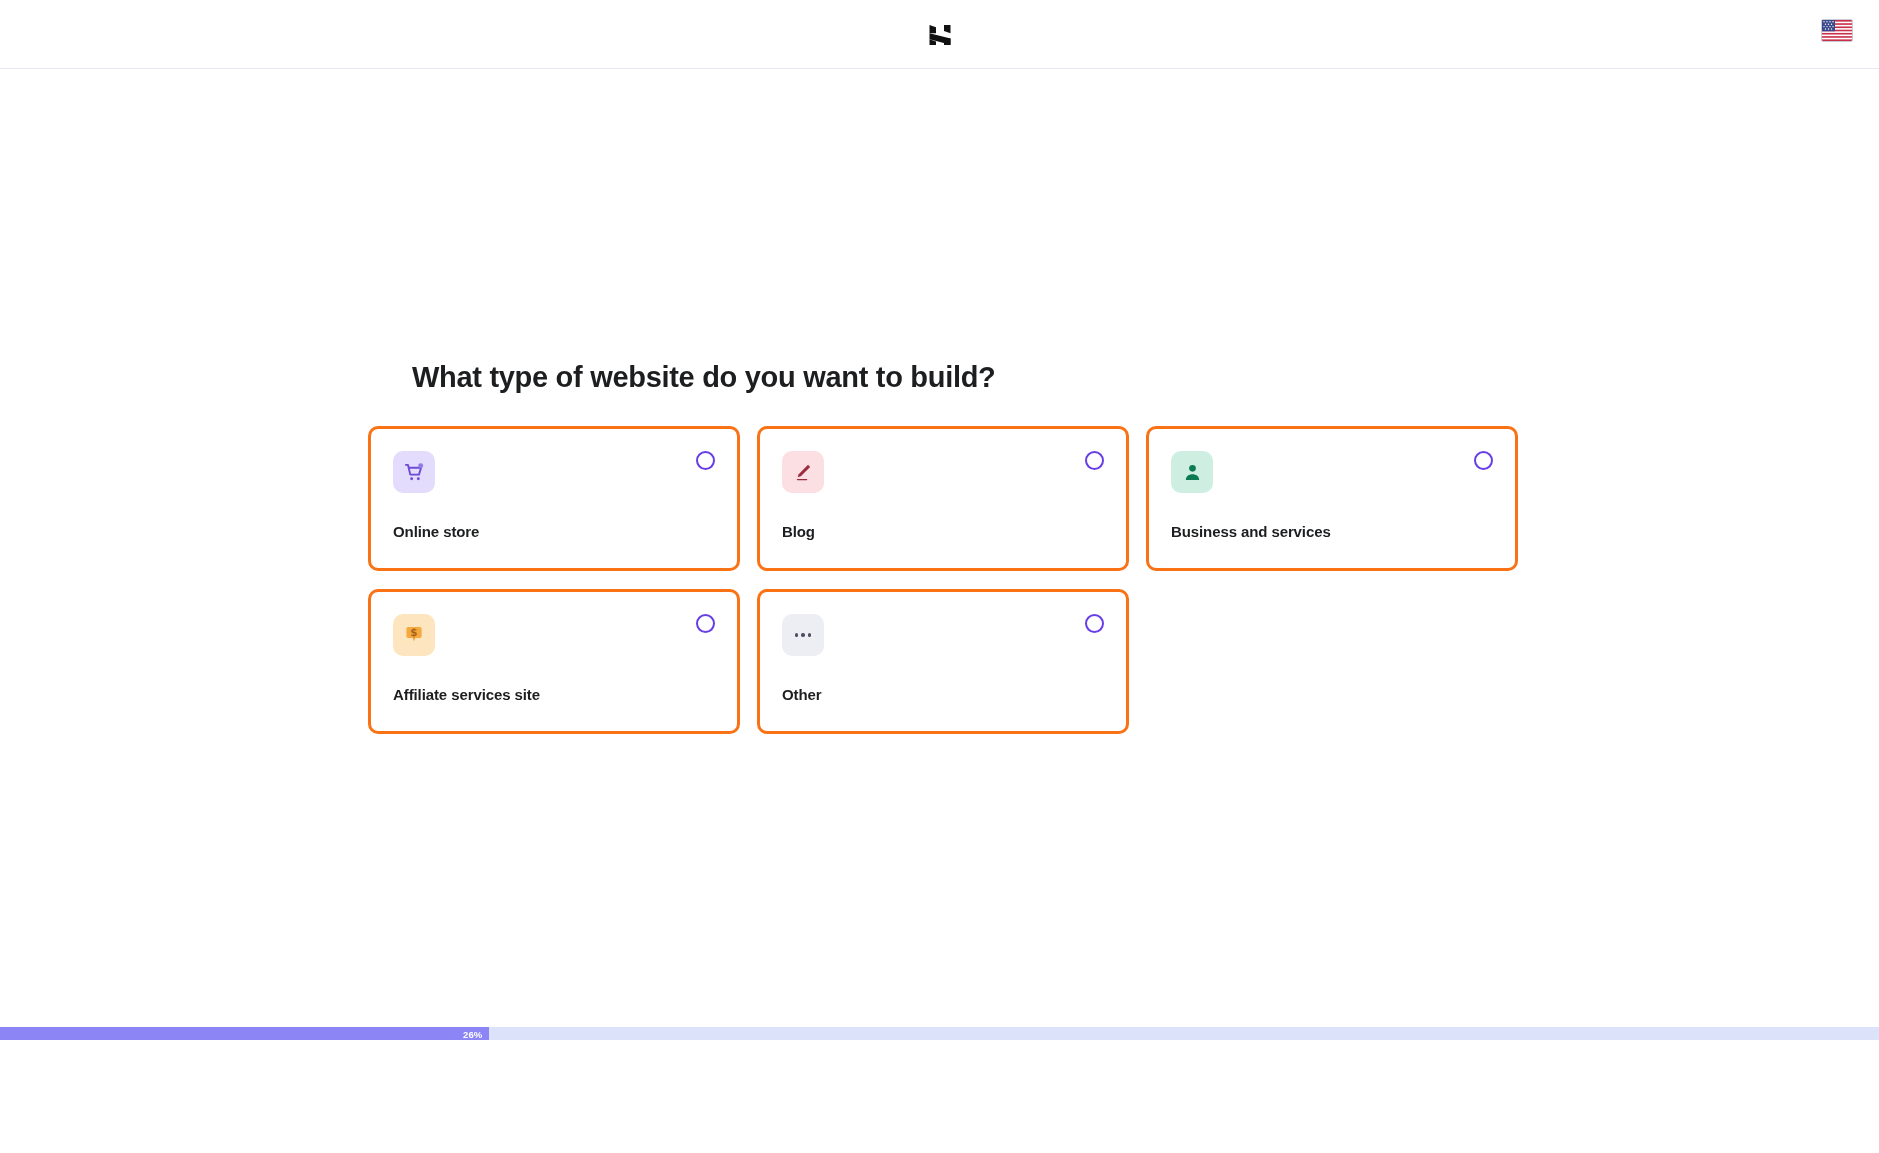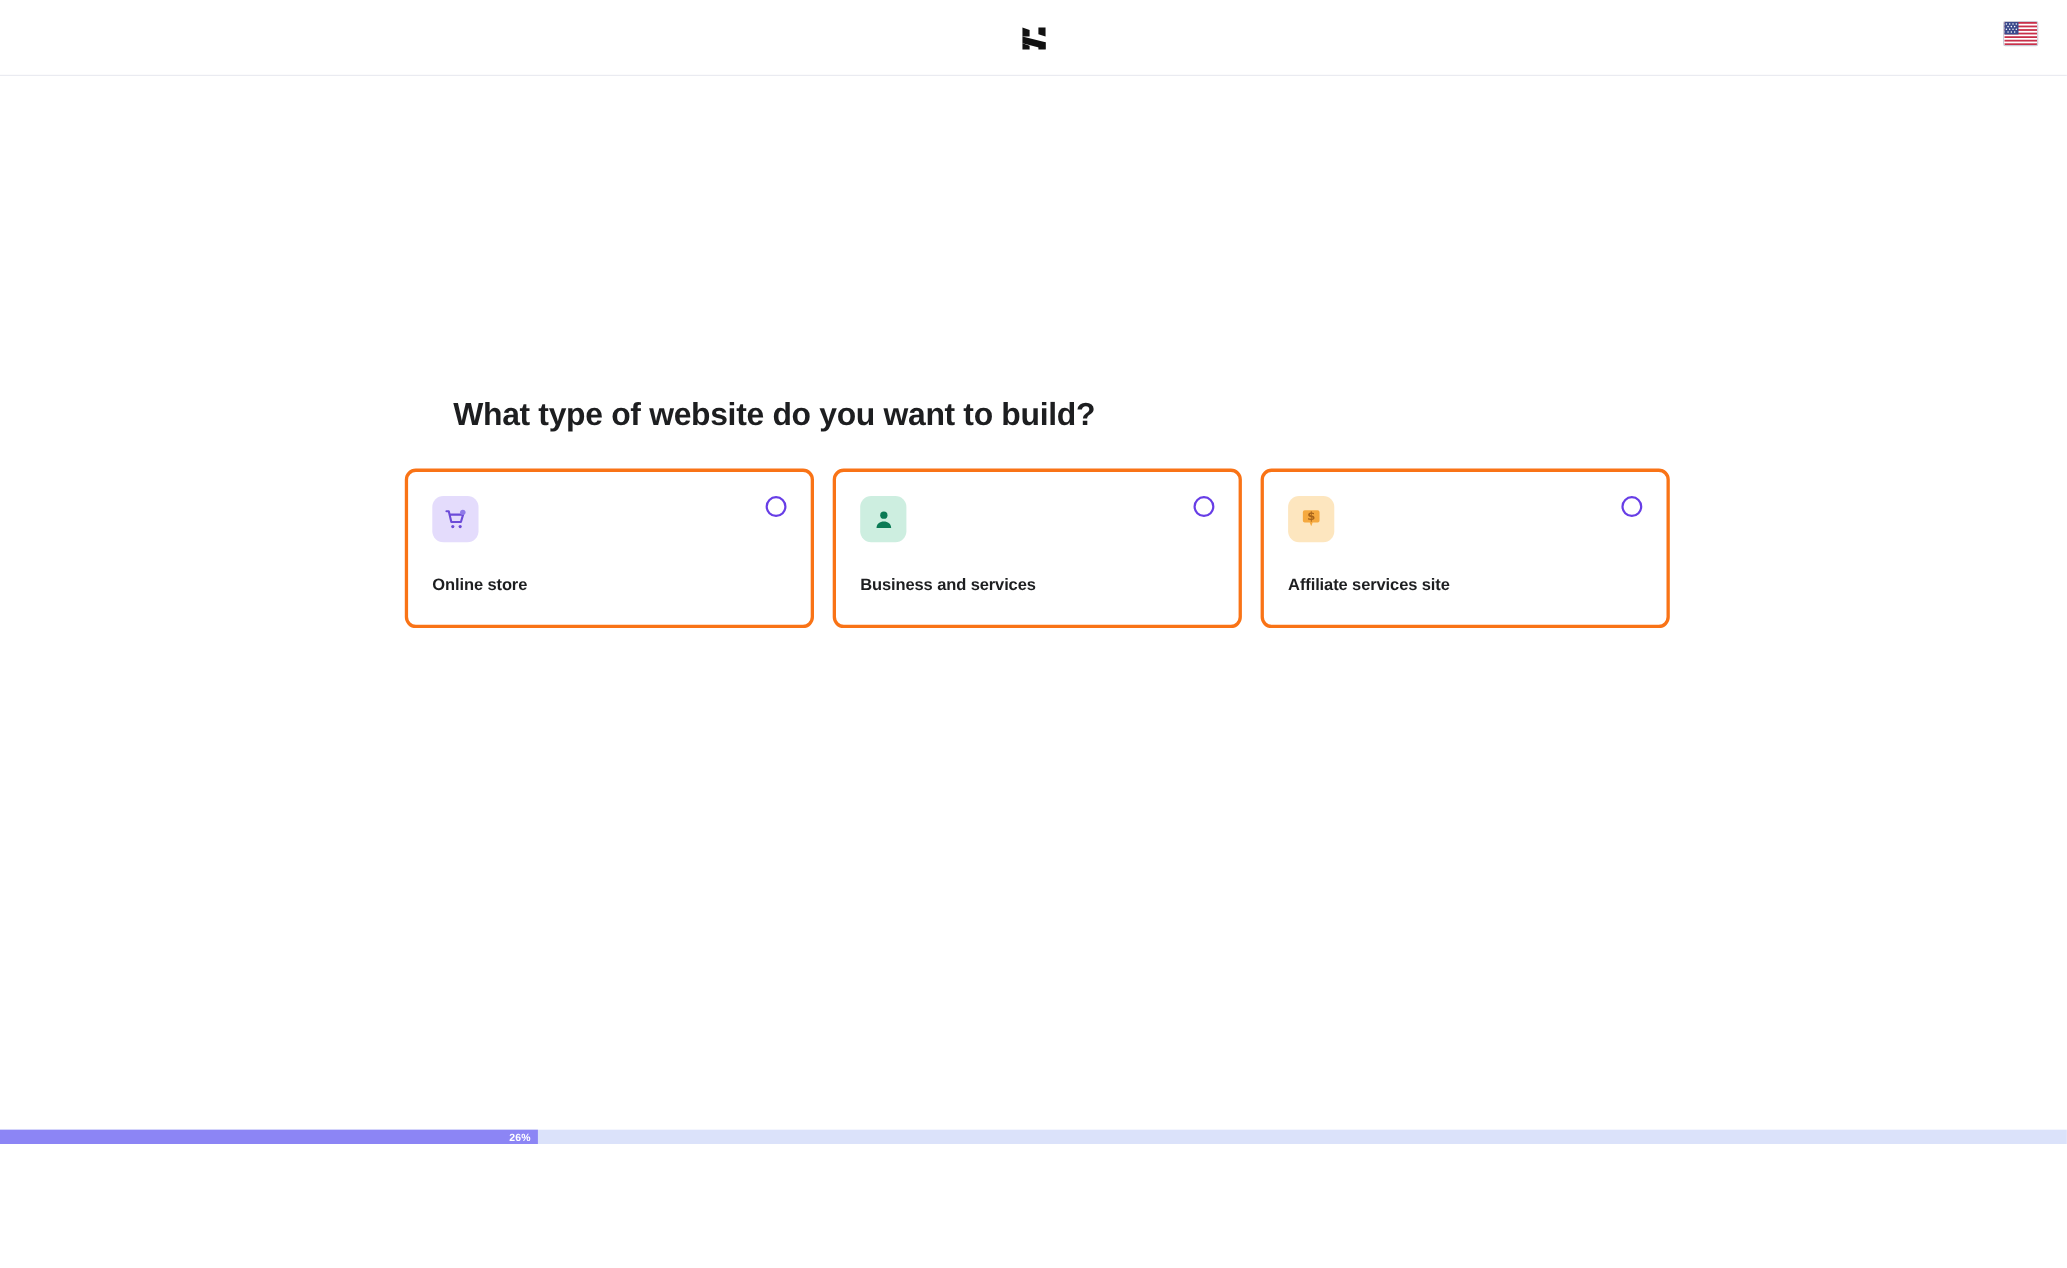--- a/index.html
+++ b/index.html
@@ -241,20 +241,30 @@
               <path d="M3 4h2.2l2.4 10.2h9.1l2.1-7.1H6.6" stroke="#6c4bd8" stroke-width="2" stroke-linecap="round" stroke-linejoin="round"></path>
               <circle cx="9" cy="18.5" r="1.5" fill="#6c4bd8"></circle>
               <circle cx="16" cy="18.5" r="1.5" fill="#6c4bd8"></circle>
               <circle cx="18.5" cy="5" r="2.6" fill="#8f7ae8"></circle>
             </svg>
           </div>
           <div class="card-label">Online store</div>
           <div class="radio"></div>
         </div>
 
+        <div class="card">
+          <div class="card-icon" style="background:#fbdfe2">
+            <svg width="22" height="22" viewBox="0 0 24 24" fill="none" aria-hidden="true">
+              <path d="M17.5 4.2 19.8 6.5 9.6 16.7 6.2 17.8 7.3 14.4z" fill="#9e2a3f"></path>
+              <path d="M6 20.3h10" stroke="#9e2a3f" stroke-width="1.6" stroke-linecap="round"></path>
+            </svg>
+          </div>
+          <div class="card-label">Blog</div>
+          <div class="radio"></div>
+        </div>
 
 
         <div class="card">
           <div class="card-icon" style="background:#cdeee0">
             <svg width="21" height="21" viewBox="0 0 24 24" fill="none" aria-hidden="true">
               <circle cx="12" cy="7.2" r="3.8" fill="#0b7a55"></circle>
               <path d="M4.4 20.5c0-4.2 3.4-6.6 7.6-6.6s7.6 2.4 7.6 6.6z" fill="#0b7a55"></path>
             </svg>
           </div>
           <div class="card-label">Business and services</div>
@@ -265,20 +275,31 @@
           <div class="card-icon" style="background:#fde6bf">
             <svg width="24" height="24" viewBox="0 0 24 24" fill="none" aria-hidden="true">
               <path d="M4.4 5.6a1.7 1.7 0 0 1 1.7-1.7h11.8a1.7 1.7 0 0 1 1.7 1.7v7.6a1.7 1.7 0 0 1-1.7 1.7h-4.6l-1.3 3.6-1.3-3.6H6.1a1.7 1.7 0 0 1-1.7-1.7z" fill="#f5a93f"></path>
               <text x="12" y="13" text-anchor="middle" font-family="DejaVu Sans, sans-serif" font-size="10.5" font-weight="bold" fill="#a8641b">$</text>
             </svg>
           </div>
           <div class="card-label">Affiliate services site</div>
           <div class="radio"></div>
         </div>
 
+        <div class="card">
+          <div class="card-icon" style="background:#eceef3">
+            <span class="dots">
+                <i></i>
+                <i></i>
+                <i></i>
+              </span>
+          </div>
+          <div class="card-label">Other</div>
+          <div class="radio"></div>
+        </div>
 
       </div>
     </div>
   </div>
 
   <div class="progress-track" style="background: rgb(219, 226, 250);">
     <div class="progress-fill" id="progress-fill" style="width: 26%; background: rgb(140, 133, 245);">
       <span class="progress-label">26%</span>
     </div>
   </div>

